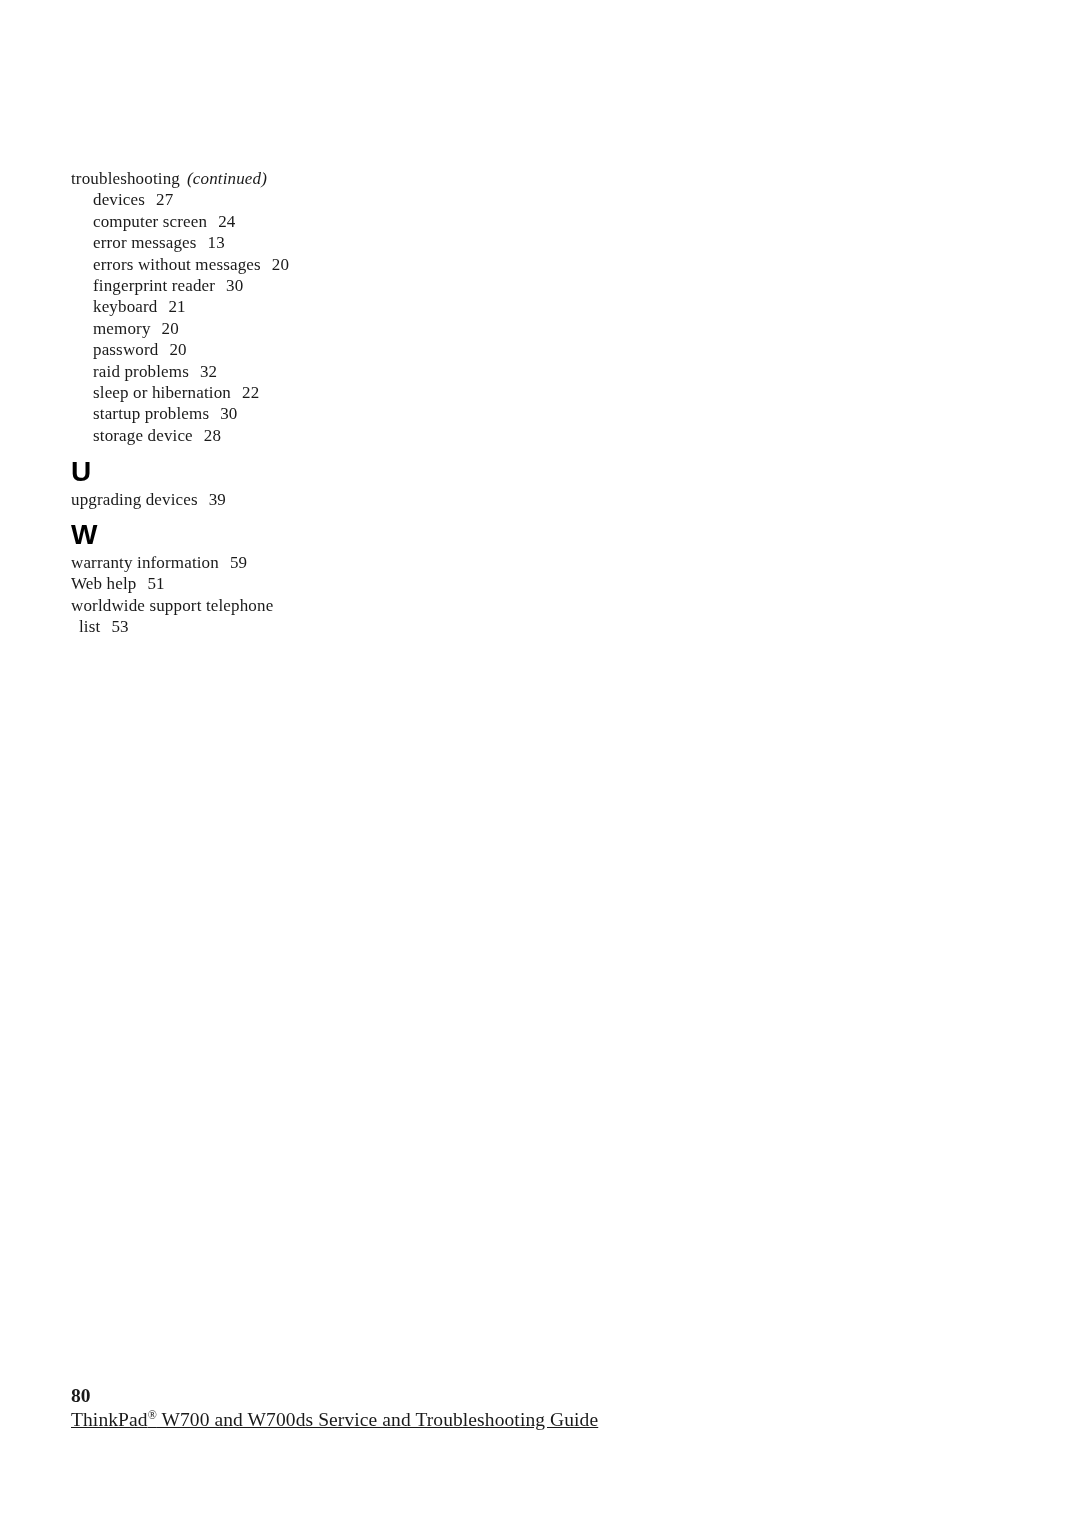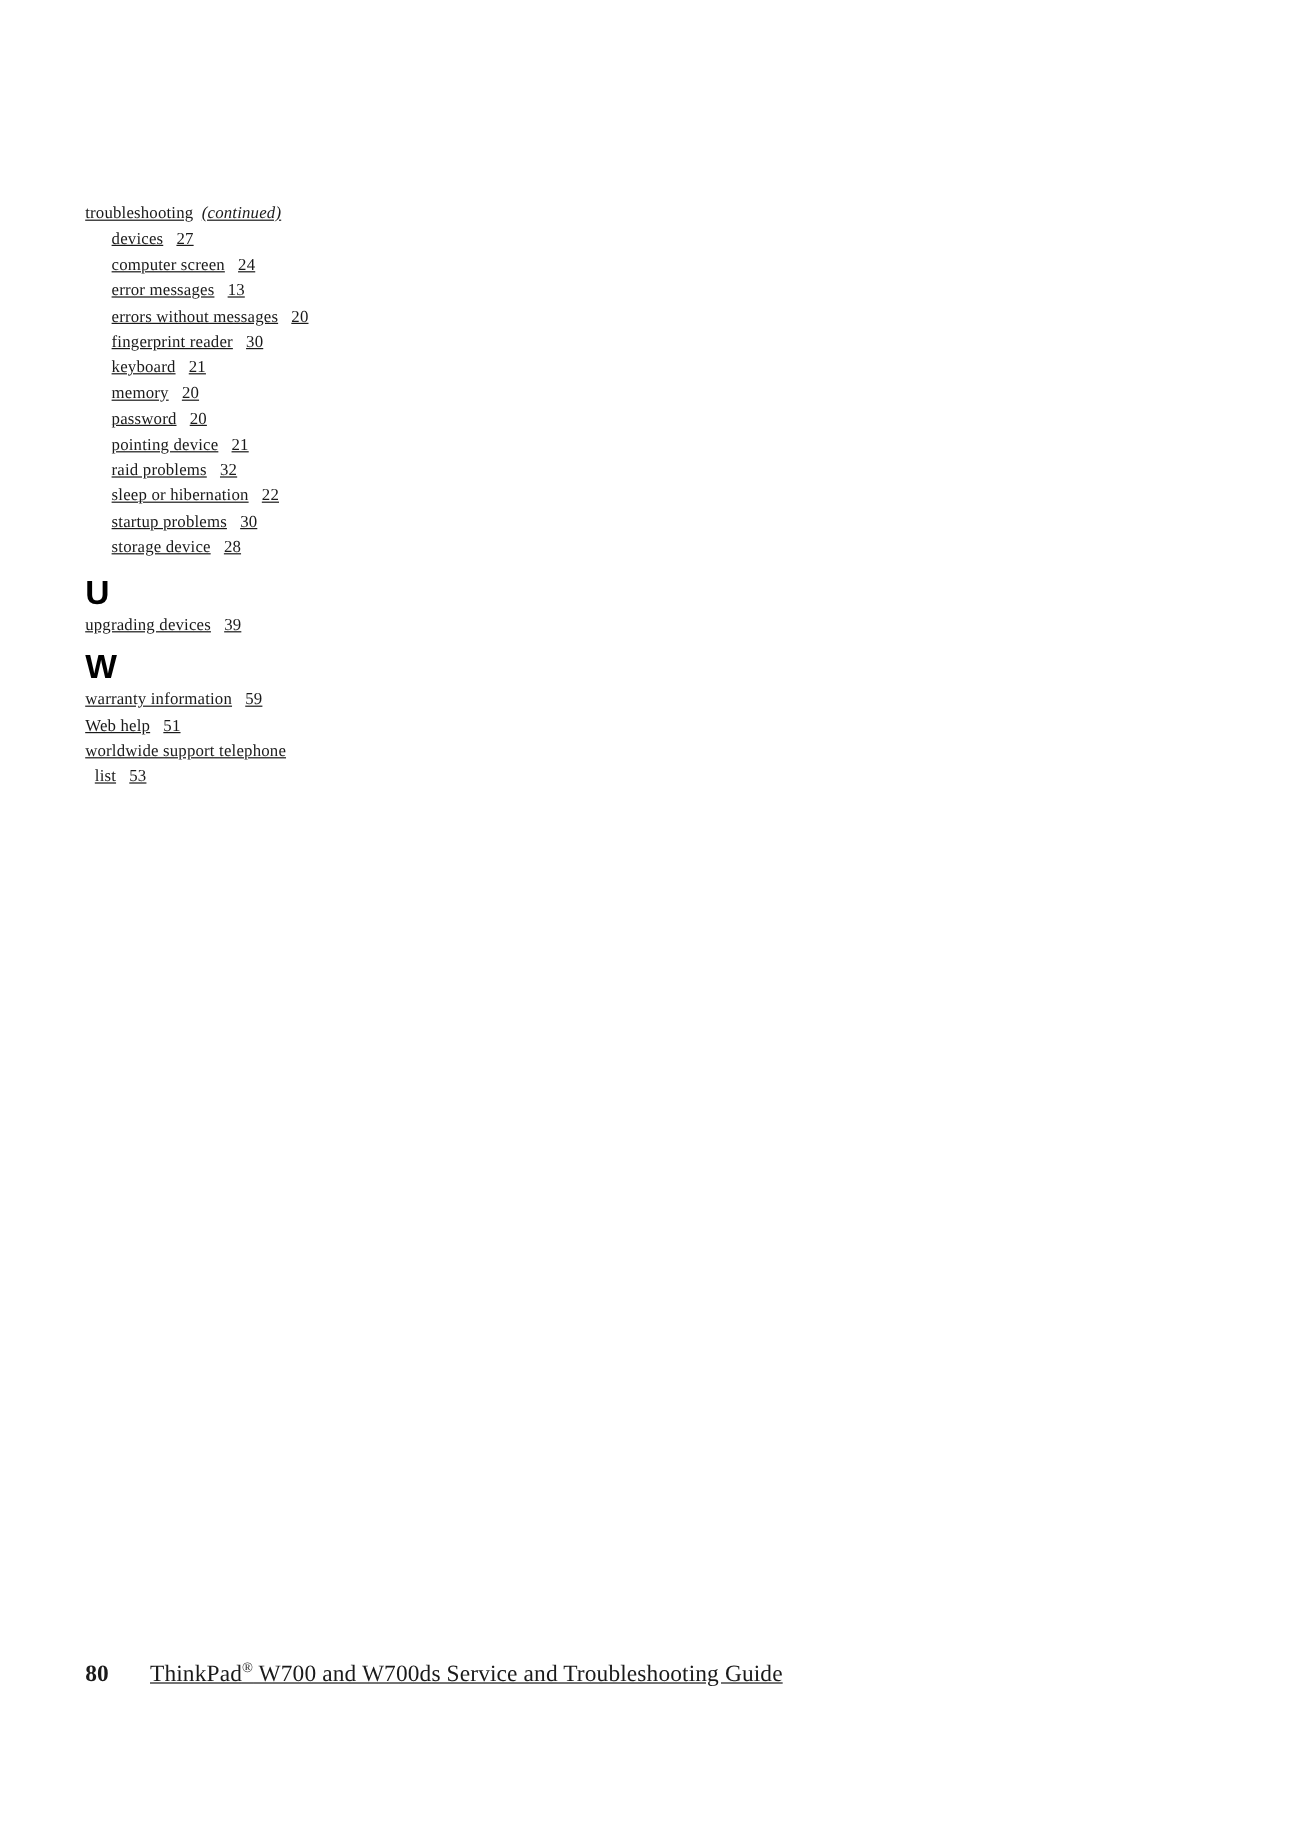--- a/index.html
+++ b/index.html
@@ -26,25 +26,24 @@
   }
 
   .index-column {
     position: absolute;
     left: 71px;
     top: 168px;
     width: 420px;
   }
 
   .index-entry {
-    font-size: 14px;
+    font-size: 17px;
     line-height: 21.4px;
     white-space: nowrap;
     letter-spacing: 0.15px;
-    text-decoration: underline;
   }
 
   .index-entry.level-0 {
     padding-left: 0;
   }
 
   .index-entry.level-1 {
     padding-left: 22px;
   }
 
@@ -83,20 +82,21 @@
   
   .footer {
     position: absolute;
     left: 71px;
     top: 1384px;
     display: flex;
     align-items: baseline;
     font-size: 19.5px;
     line-height: 24px;
     white-space: nowrap;
+    flex-direction: column;
   }
 
   .footer-page-number {
     font-weight: bold;
     width: 54px;
     display: inline-block;
   }
 
   .footer-title {
     font-weight: normal;
@@ -139,23 +139,20 @@
     <div class="index-entry level-1">
       <span class="entry-term">keyboard</span><span class="entry-page">21</span>
     </div>
     <div class="index-entry level-1">
       <span class="entry-term">memory</span><span class="entry-page">20</span>
     </div>
     <div class="index-entry level-1">
       <span class="entry-term">password</span><span class="entry-page">20</span>
     </div>
     <div class="index-entry level-1">
-      <span class="entry-term">pointing device</span><span class="entry-page">21</span>
-    </div>
-    <div class="index-entry level-1">
       <span class="entry-term">raid problems</span><span class="entry-page">32</span>
     </div>
     <div class="index-entry level-1">
       <span class="entry-term">sleep or hibernation</span><span class="entry-page">22</span>
     </div>
     <div class="index-entry level-1">
       <span class="entry-term">startup problems</span><span class="entry-page">30</span>
     </div>
     <div class="index-entry level-1">
       <span class="entry-term">storage device</span><span class="entry-page">28</span>

